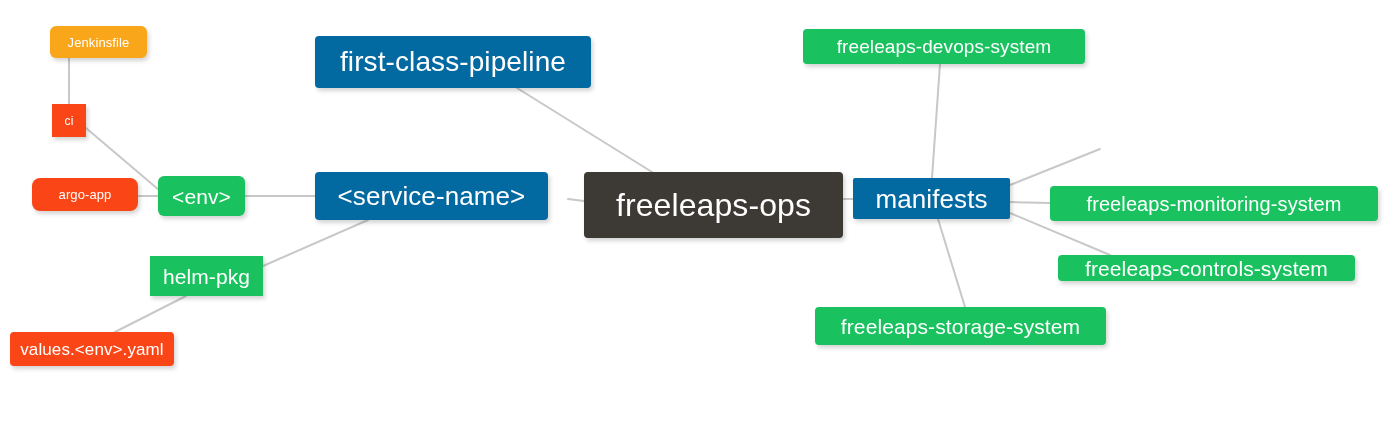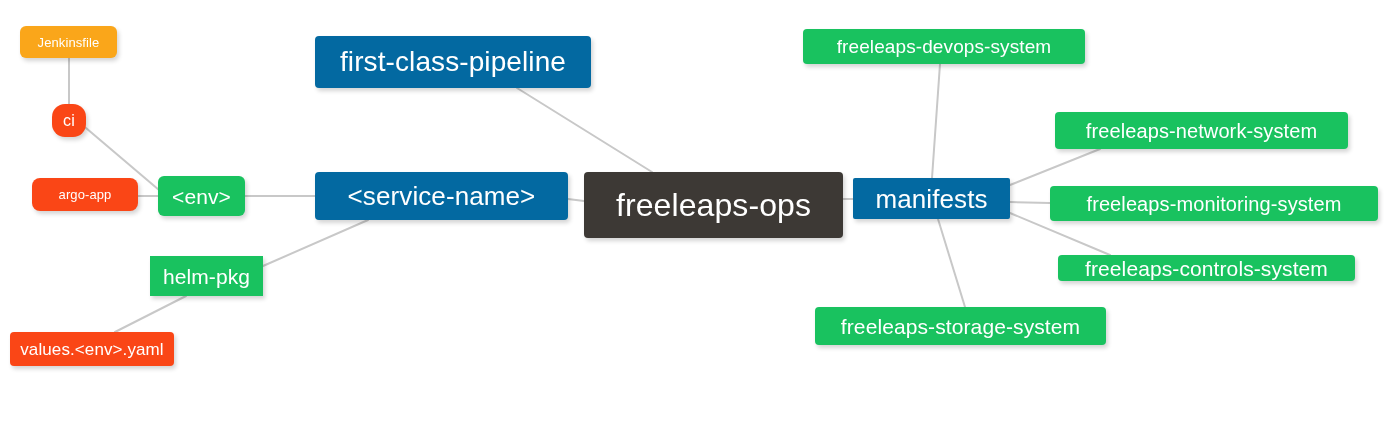--- a/index.html
+++ b/index.html
@@ -45,21 +45,21 @@
     justify-content: center;
     color: #ffffff;
     border-radius: 4px;
     white-space: nowrap;
     line-height: 1;
     letter-spacing: 0.1px;
     box-shadow: 2px 3px 4px rgba(0,0,0,0.17);
     cursor: pointer;
     user-select: none;
   }
-  .node.c-orange  { background: #faa61a; }
+  .node.c-orange  { background: #faa61a; margin-left: 30px; }
   .node.c-red     { background: #fa4616; }
   .node.c-green   { background: #19c25f; }
   .node.c-blue    { background: #0369a1; }
   .node.c-dark    { background: #3d3935; }
 </style>
 </head>
 <body>
 
 <div id="mindmap-canvas">
 
@@ -77,52 +77,49 @@
       <line x1="1010" y1="185" x2="1100" y2="149" stroke="#c8c8c8" stroke-width="2" stroke-linecap="round"></line>
       <line x1="1010" y1="202" x2="1050" y2="203" stroke="#c8c8c8" stroke-width="2" stroke-linecap="round"></line>
       <line x1="1010" y1="213" x2="1110" y2="255" stroke="#c8c8c8" stroke-width="2" stroke-linecap="round"></line>
       <line x1="938" y1="219" x2="965" y2="307" stroke="#c8c8c8" stroke-width="2" stroke-linecap="round"></line>
     </svg>
 
   <div id="node-layer">
       <div class="node c-orange" style="left: 20px; top: 26px; width: 97px; height: 32px; font-size: 13px; border-radius: 6px;">
         <span>Jenkinsfile</span>
       </div>
-      <div class="node c-red" style="left: 52px; top: 104px; width: 34px; height: 33px; font-size: 16px; border-radius: 13px;">
+      <div class="node c-red" style="left: 52px; top: 104px; width: 34px; height: 33px; font-size: 12px; border-radius: 0;">
         <span>ci</span>
       </div>
       <div class="node c-red" style="left: 32px; top: 178px; width: 106px; height: 33px; font-size: 13px; border-radius: 8px;">
         <span>argo-app</span>
       </div>
       <div class="node c-green" style="left: 158px; top: 176px; width: 87px; height: 40px; font-size: 21px; border-radius: 6px;">
         <span>&lt;env&gt;</span>
       </div>
       <div class="node c-green" style="left: 150px; top: 256px; width: 113px; height: 40px; font-size: 21px; border-radius: 0;">
         <span>helm-pkg</span>
       </div>
       <div class="node c-red" style="left: 10px; top: 332px; width: 164px; height: 34px; font-size: 17px; border-radius: 4px;">
         <span>values.&lt;env&gt;.yaml</span>
       </div>
       <div class="node c-blue" style="left: 315px; top: 36px; width: 276px; height: 52px; font-size: 28px; border-radius: 4px;">
         <span>first-class-pipeline</span>
       </div>
-      <div class="node c-blue" style="left: 315px; top: 172px; width: 253px; height: 48px; font-size: 26px; border-radius: 4px;">
+      <div class="node c-blue" style="left: 315px; top: 172px; width: 233px; height: 48px; font-size: 26px; border-radius: 4px;">
         <span>&lt;service-name&gt;</span>
       </div>
       <div class="node c-dark" style="left: 584px; top: 172px; width: 259px; height: 66px; font-size: 32px; border-radius: 4px;">
         <span>freeleaps-ops</span>
       </div>
       <div class="node c-blue" style="left: 853px; top: 178px; width: 157px; height: 41px; font-size: 26px; border-radius: 2px;">
         <span>manifests</span>
       </div>
       <div class="node c-green" style="left: 803px; top: 29px; width: 282px; height: 35px; font-size: 19px; border-radius: 4px;">
         <span>freeleaps-devops-system</span>
-      </div>
-      <div class="node c-green" style="left: 1055px; top: 112px; width: 293px; height: 37px; font-size: 20px; border-radius: 4px;">
-        <span>freeleaps-network-system</span>
       </div>
       <div class="node c-green" style="left: 1050px; top: 186px; width: 328px; height: 35px; font-size: 20px; border-radius: 4px;">
         <span>freeleaps-monitoring-system</span>
       </div>
       <div class="node c-green" style="left: 1058px; top: 255px; width: 297px; height: 26px; font-size: 21px; border-radius: 4px;">
         <span>freeleaps-controls-system</span>
       </div>
       <div class="node c-green" style="left: 815px; top: 307px; width: 291px; height: 38px; font-size: 21px; border-radius: 4px;">
         <span>freeleaps-storage-system</span>
       </div>

